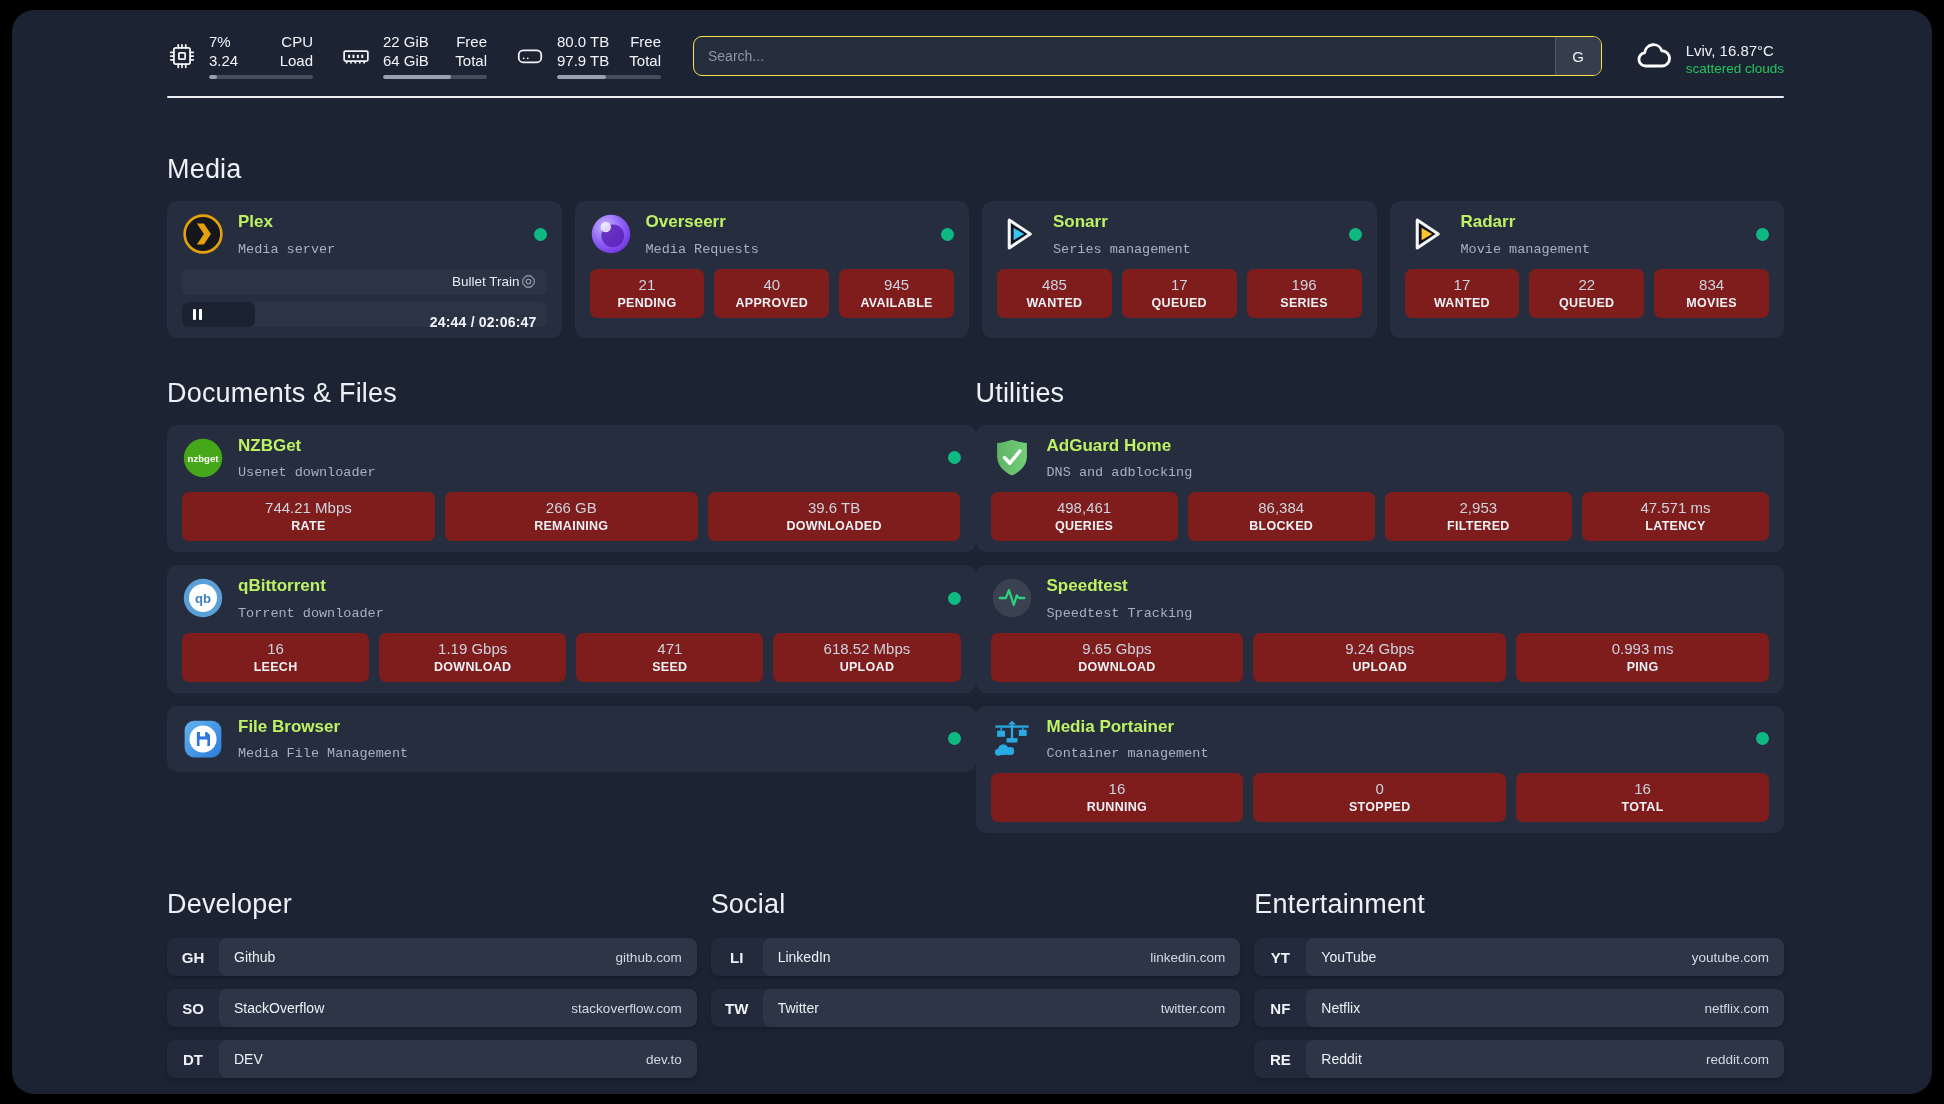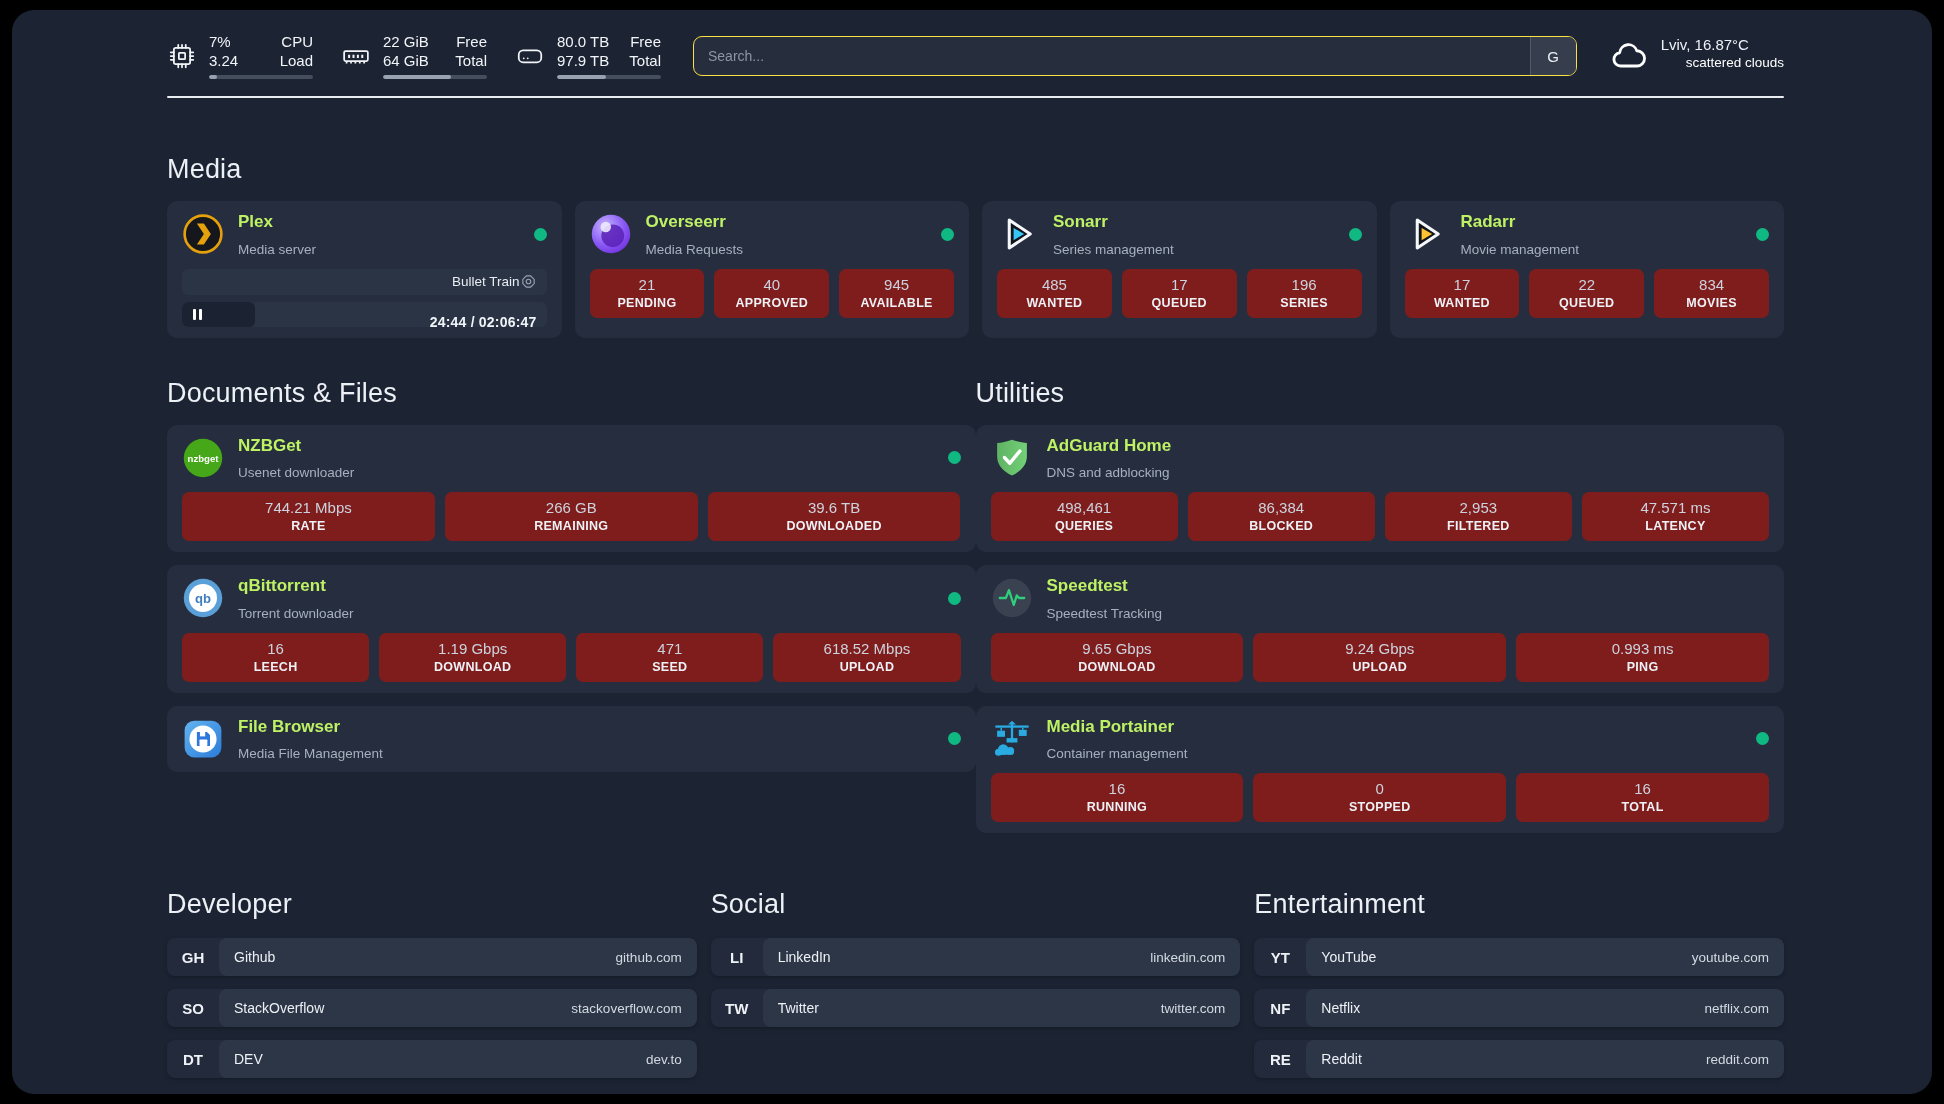--- a/index.html
+++ b/index.html
@@ -23,42 +23,42 @@
 
   .searchwrap{flex:1;margin:0 32px;position:relative;height:40px;}
   .searchwrap input{width:100%;height:100%;background:#262d3d;border:1px solid #fde047;
       border-radius:9px;color:#e8ecf2;padding:0 62px 0 14px;font-size:14px;box-sizing:border-box;
       font-family:"Liberation Sans",sans-serif;outline:none;}
   .searchwrap input::placeholder{color:#8d96a5;}
   .g-btn{position:absolute;right:1px;top:1px;bottom:1px;width:46px;background:#363e4e;border:none;
       border-left:1px solid #525b6b;border-radius:0 8px 8px 0;color:#eef1f5;font-size:15px;
       font-family:"Liberation Sans",sans-serif;cursor:pointer;}
 
-  .weather{display:flex;gap:12px;align-items:flex-start;color:#eef1f5;}
+  .weather{display:flex;gap:12px;align-items:flex-end;color:#eef1f5;}
   .weather svg{width:40px;height:40px;display:block;}
   .w-loc{font-size:15px;font-weight:500;}
-  .w-cond{font-size:13.5px;color:#ffffff;margin-top:2px;margin-left:25px;}
+  .w-cond{font-size:13.5px;color:#22c55e;margin-top:2px;}
 
   .divider{margin-top:14px;height:2px;background:#e9edf2;border-radius:1px;}
 
   
   .section-title{font-size:27px;font-weight:500;color:#edf0f5;margin:0 0 16px;letter-spacing:.2px;}
   #sec-media{margin-top:56px;}
   .two-col{display:grid;grid-template-columns:1fr 1fr;margin-top:40px;}
   .col-stack{display:flex;flex-direction:column;gap:13px;}
   .grid4{display:grid;grid-template-columns:repeat(4,1fr);gap:13px;}
 
   
   .card{background:#252d3e;border-radius:10px;padding:11px 15px;box-sizing:border-box;}
   .card-head{display:flex;align-items:center;gap:14px;min-height:44px;}
   .app-icon{width:42px;height:42px;flex:none;display:flex;align-items:center;justify-content:center;}
   .app-icon svg{width:42px;height:42px;display:block;}
   .app-titles{display:flex;flex-direction:column;justify-content:center;}
   .app-title{font-size:17px;font-weight:600;color:#bef264;line-height:1.15;}
-  .app-sub{font-size:13.5px;color:#a7b0bf;margin-top:10px;}
+  .app-sub{font-size:13.5px;color:#a7b0bf;margin-top:10px;font-family:Liberation Mono, monospace;}
   .status-dot{width:13px;height:13px;border-radius:50%;background:var(--status-online,#10b981);
               margin-left:auto;flex:none;}
   .stats{display:grid;gap:10px;margin-top:12px;}
   .stat{background:#7f1d1d;border-radius:7px;text-align:center;padding:7px 4px 8px;}
   .stat-value{font-size:15px;color:#ccd3de;}
   .stat-label{font-size:12.5px;font-weight:700;color:#eef1f6;margin-top:3px;letter-spacing:.3px;}
 
   
   .np-row{margin-top:12px;height:26px;background:#2b3444;border-radius:6px;display:flex;
           align-items:center;justify-content:flex-end;padding:0 10px;}

